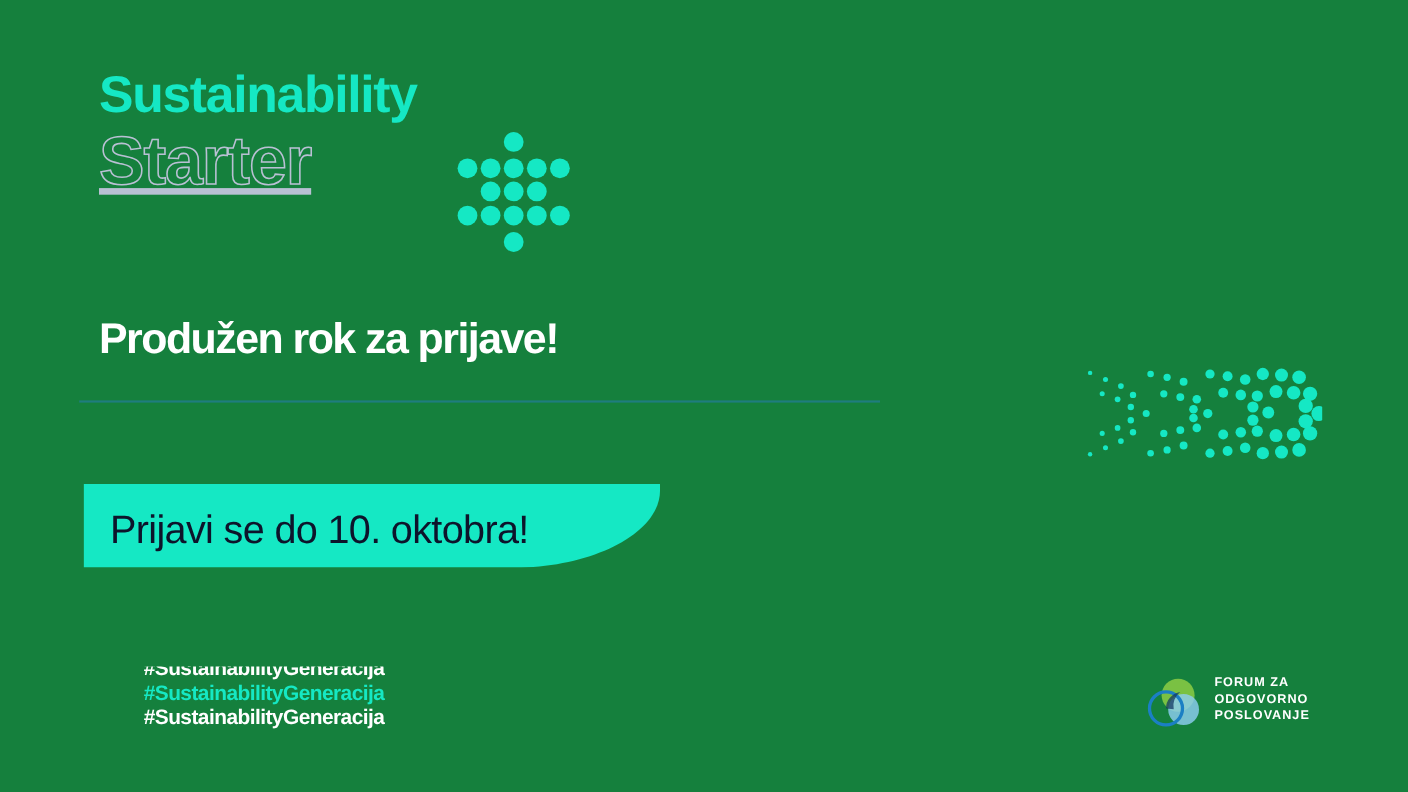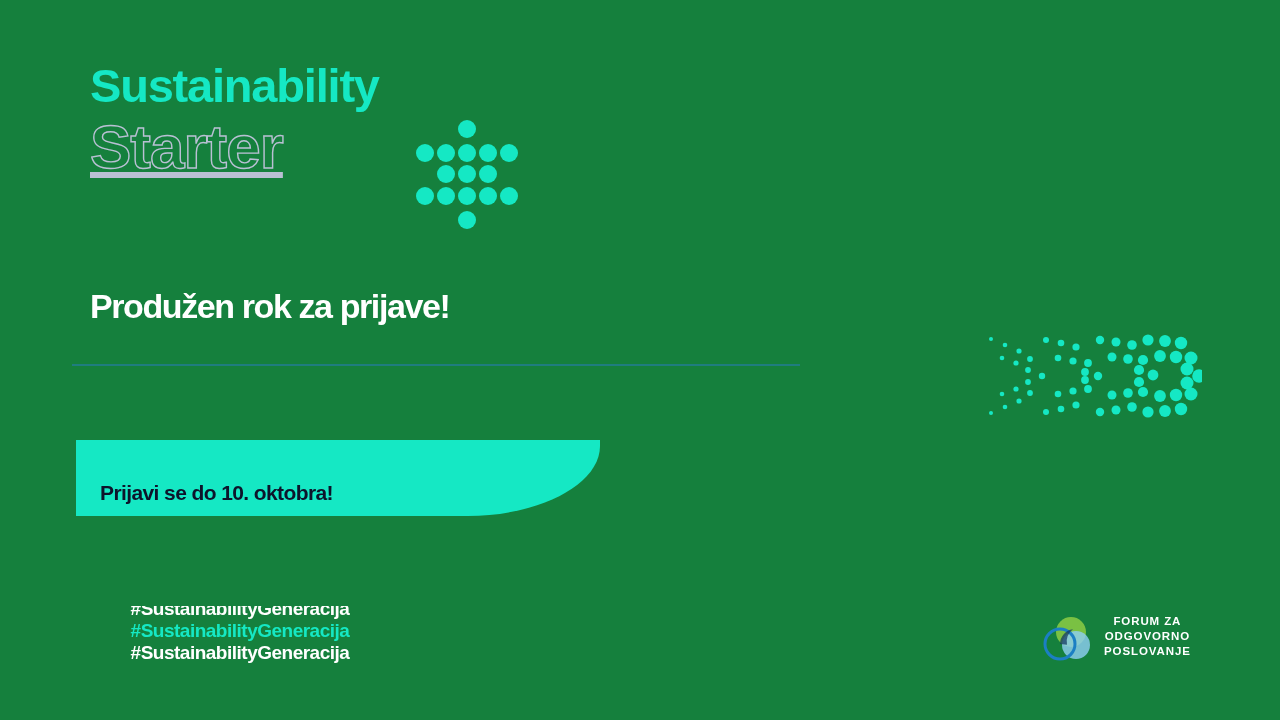--- a/index.html
+++ b/index.html
@@ -46,21 +46,21 @@
   #brand-dotmark {
     position:absolute;
     left:325px; top:55px;
     width:105px; height:115px;
   }
 
   
   #headline {
     position:absolute;
     left:90px; top:288px;
-    font-size:34px;
+    font-size:39px;
     font-weight:bold;
     letter-spacing:-1.4px;
     color:#ffffff;
     line-height:1.08;
     white-space:nowrap;
   }
   #headline-rule {
     position:absolute;
     left:72px; top:364px;
     width:728px; height:1.5px;
@@ -69,23 +69,23 @@
 
   
   #cta-banner {
     position:absolute;
     left:76px; top:440px;
     width:524px; height:76px;
   }
   #cta-banner svg { display:block; width:100%; height:100%; }
   #cta-label {
     position:absolute;
-    left:100px; top:481px;
-    font-size:21px;
-    font-weight:bold;
+    left:100px; top:461px;
+    font-size:36px;
+    font-weight:normal;
     letter-spacing:-0.6px;
     color:#0d142b;
     white-space:nowrap;
   }
 
   
   #arrow-dots {
     position:absolute;
     left:988px; top:332px;
     width:214px; height:88px;
@@ -107,21 +107,21 @@
     white-space:nowrap;
   }
   .hashtag-line.white { color:#ffffff; }
   .hashtag-line.teal  { color:#15e8c4; }
   #hashtag-stack .hashtag-line:first-child { margin-top:-8px; }
 
   
   #partner-logo {
     position:absolute;
     left:1043px; top:611px;
-    width:152px; height:56px;text-align:center;
+    width:152px; height:56px;
   }
   #partner-mark {
     position:absolute;
     left:0; top:2px;
     width:52px; height:52px;
   }
   #partner-name {
     position:absolute;
     left:61px; top:3px;
     font-size:11.5px;

